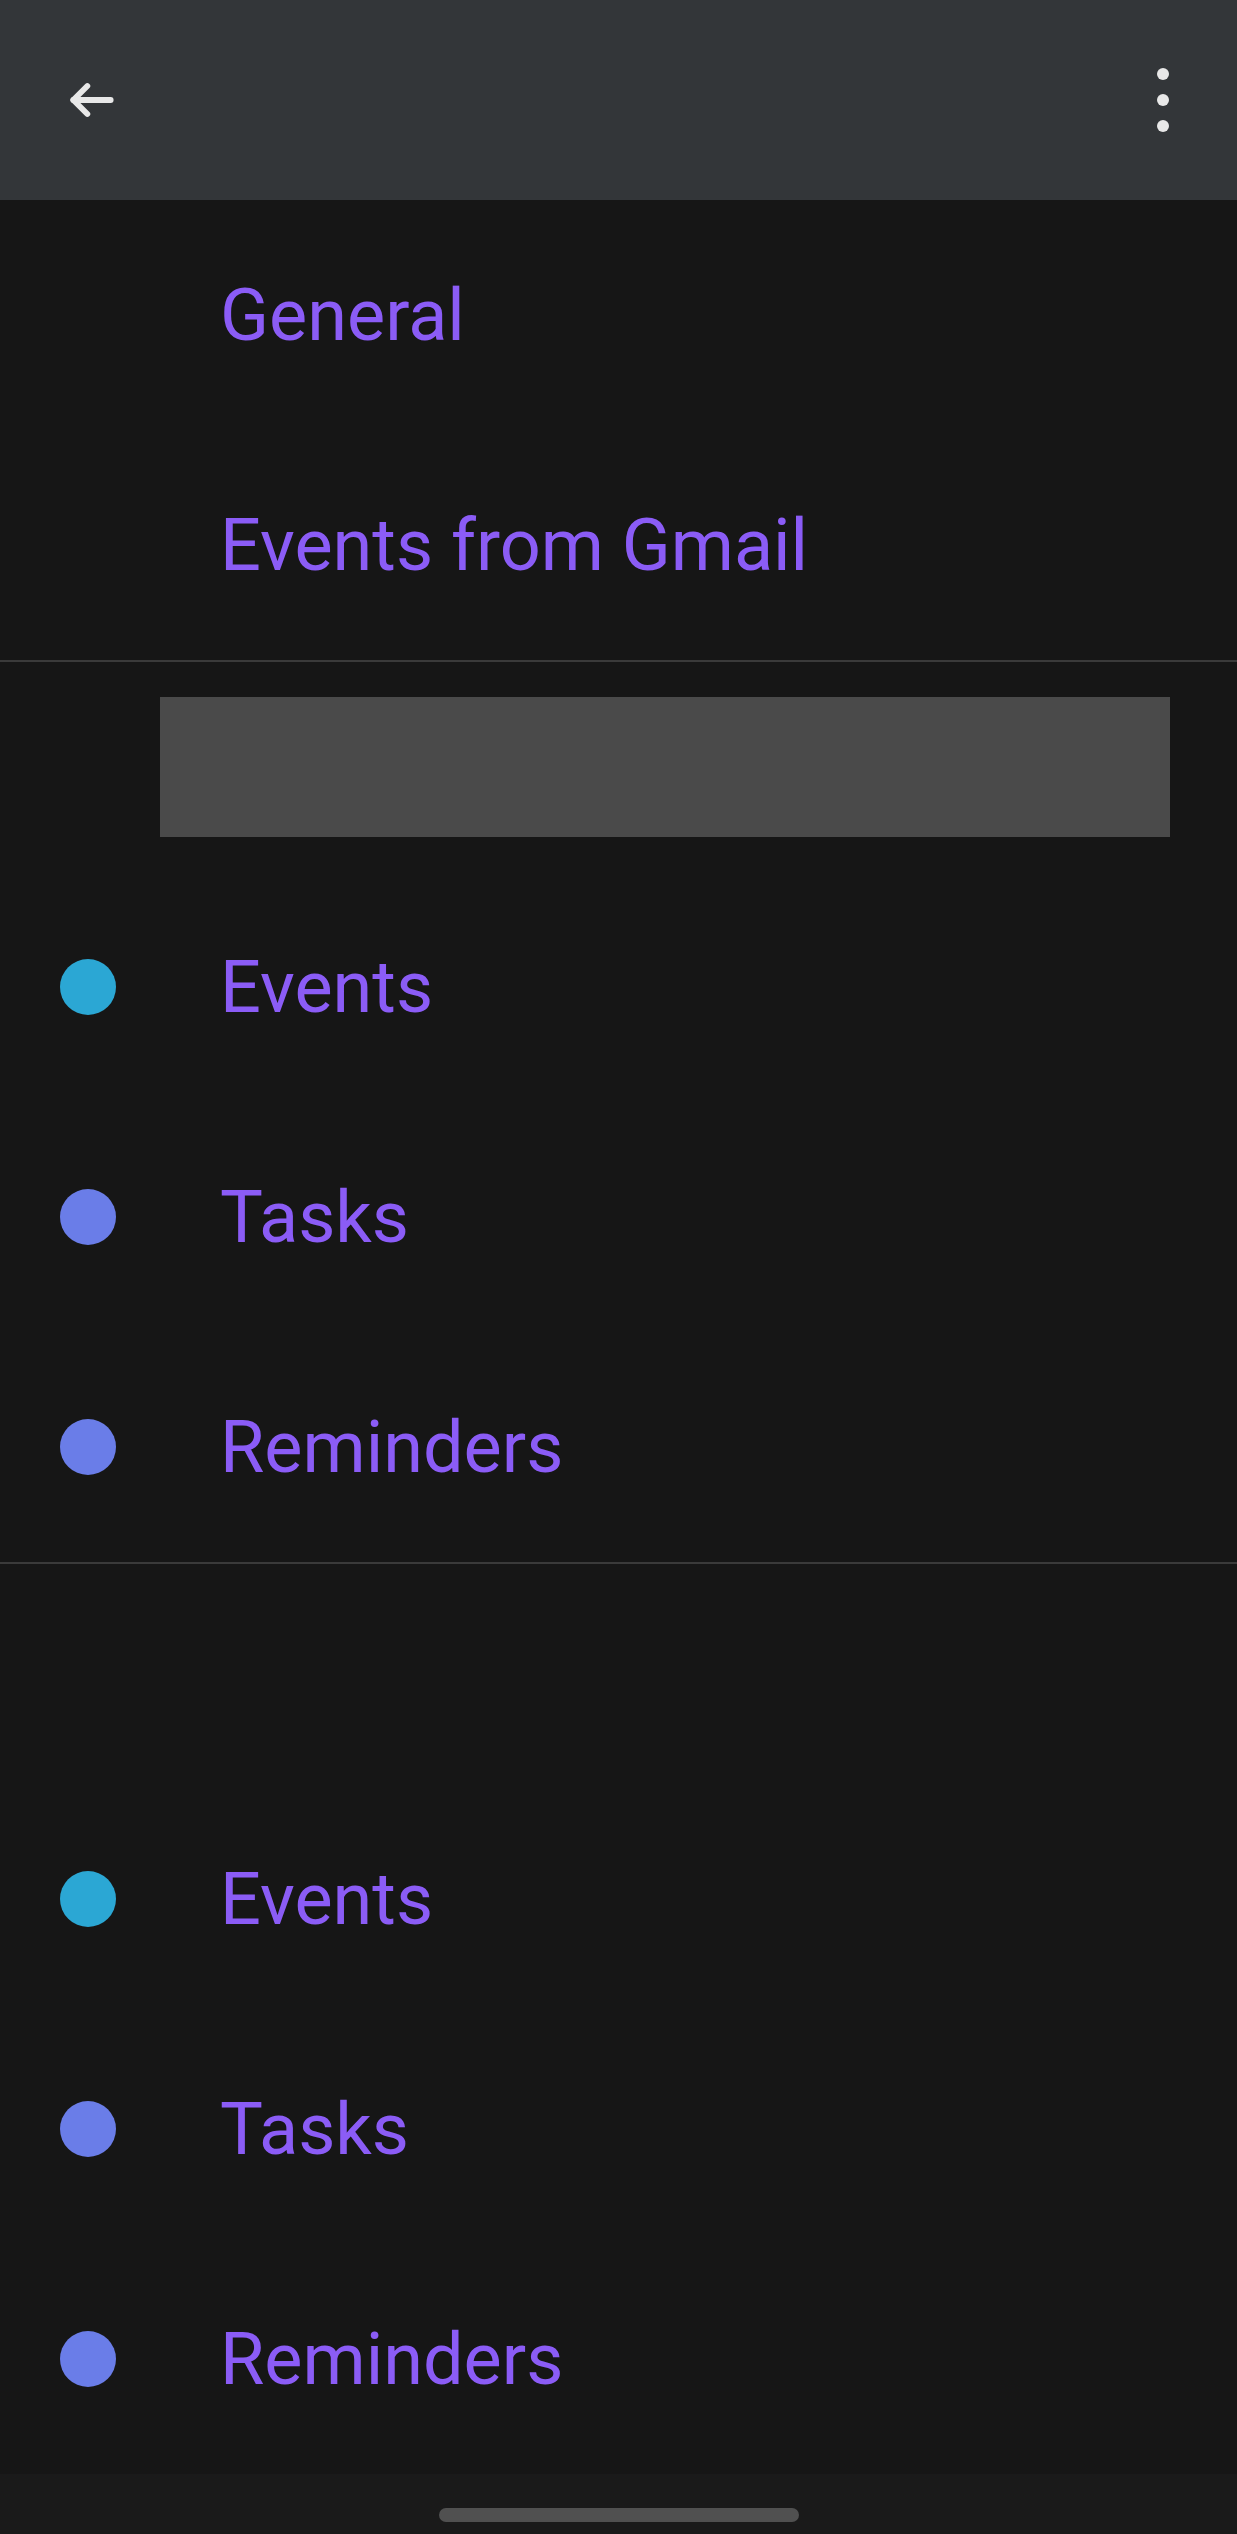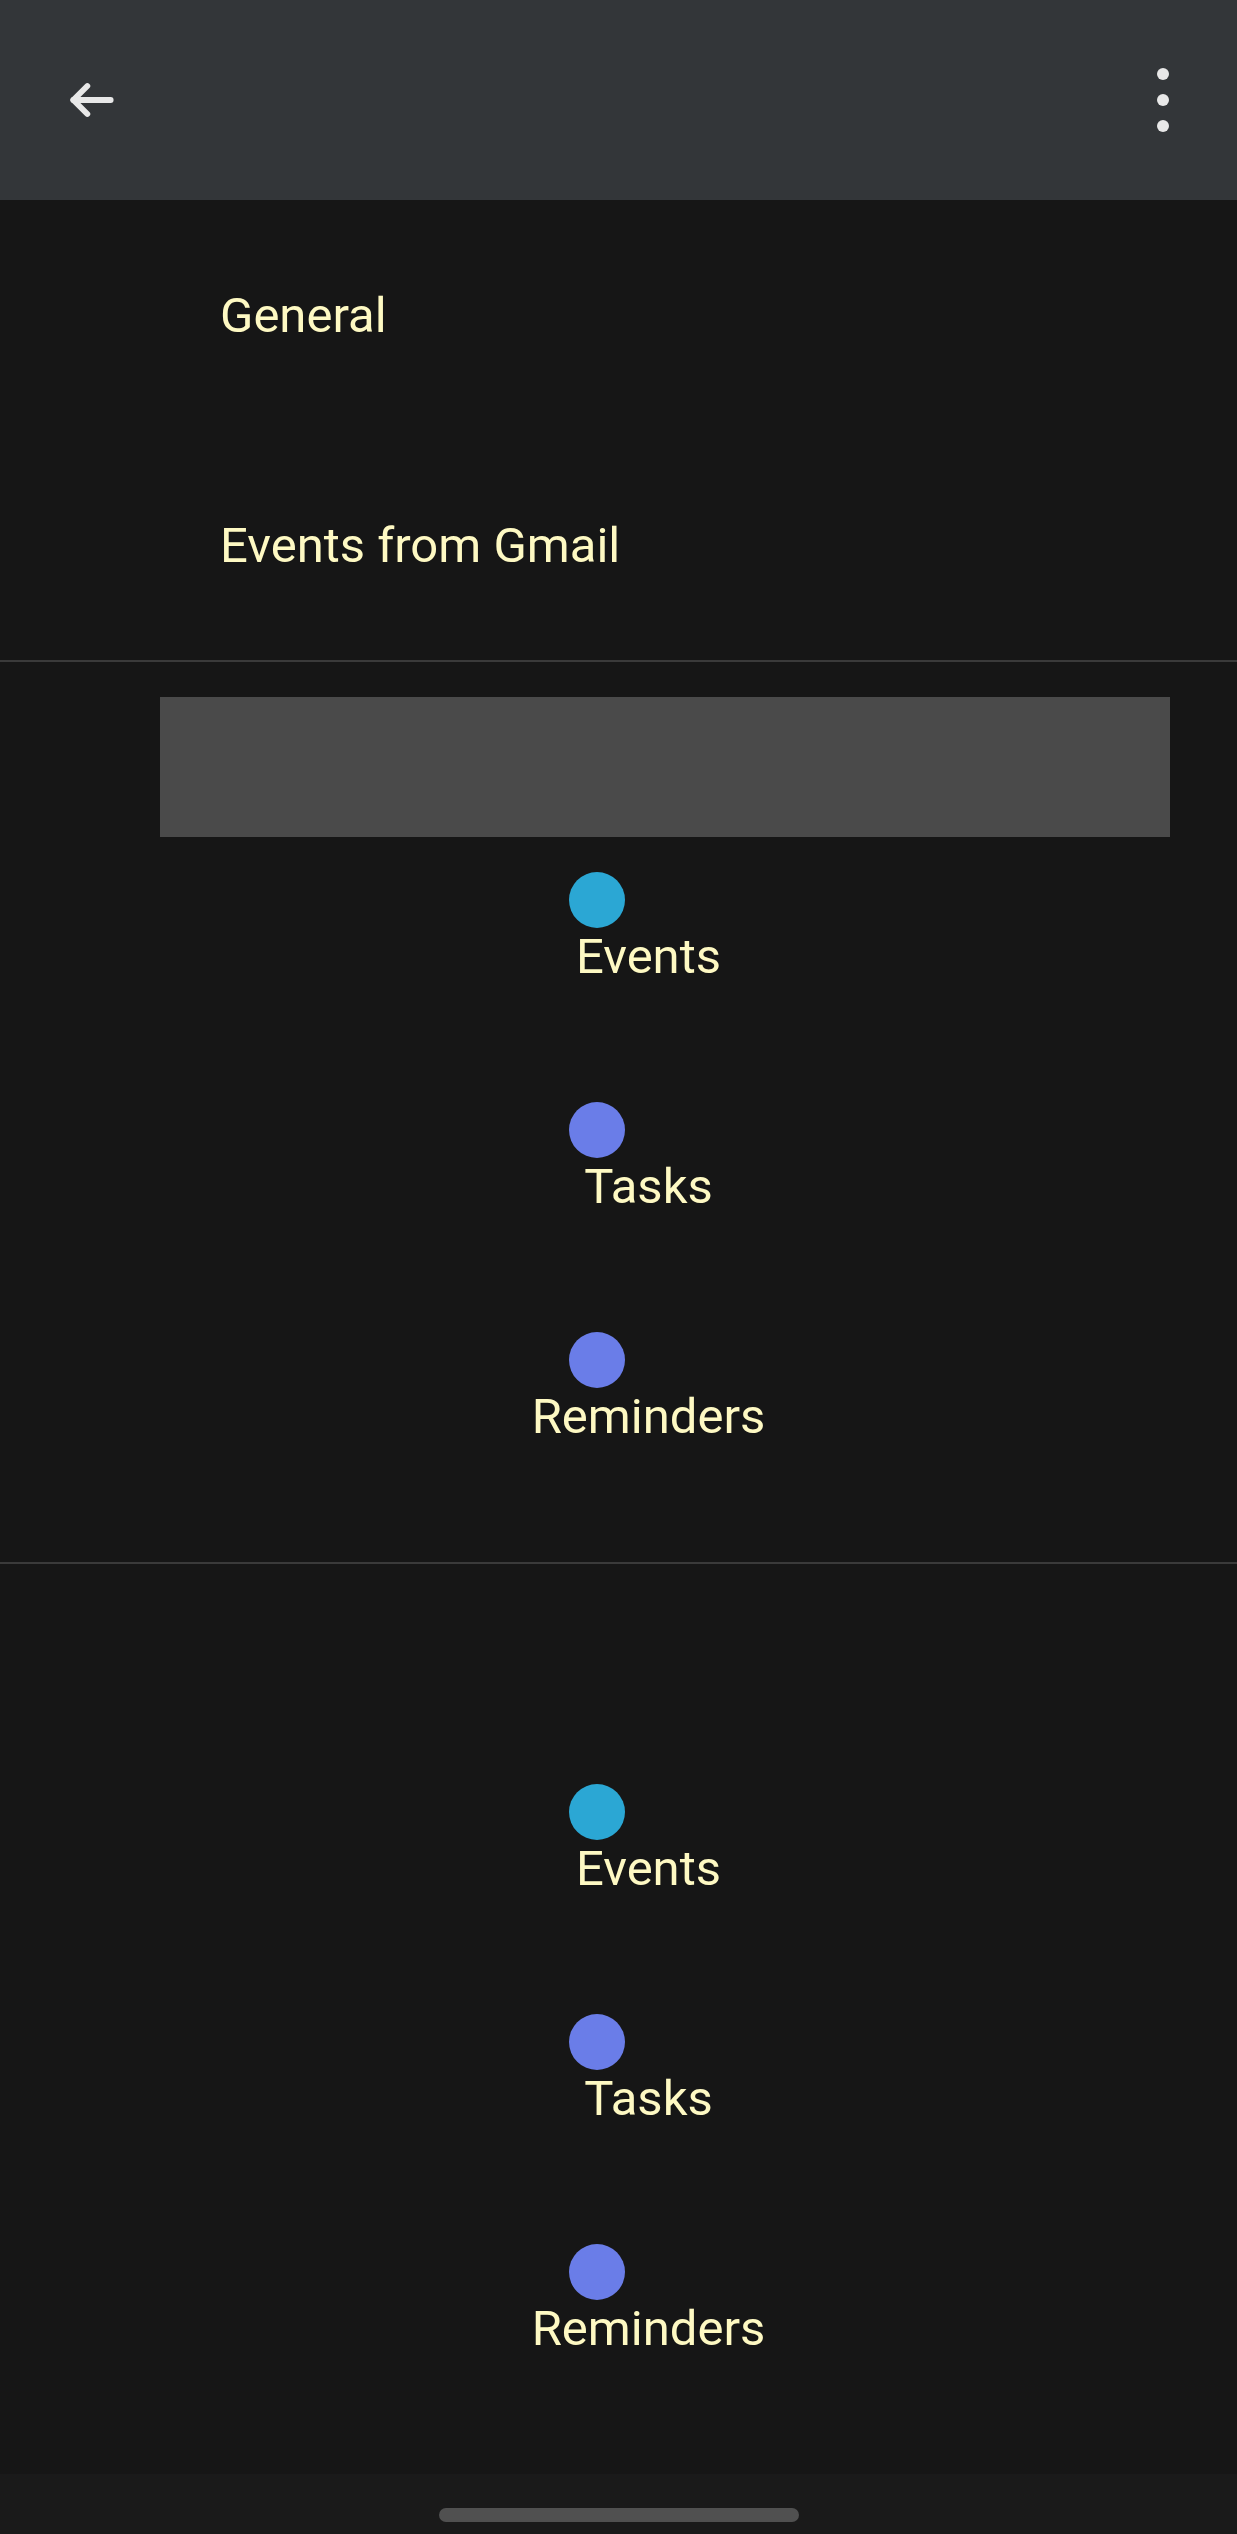--- a/index.html
+++ b/index.html
@@ -57,22 +57,22 @@
   .content {
     background: #161616;
   }
   .row {
     height: 230px;
     display: flex;
     align-items: center;
     padding-left: 220px;
   }
   .row-label {
-    font-size: 49px;
-    color: #fef9c3;
+    font-size: 72px;
+    color: #8b5cf6;
     font-weight: 400;
   }
   .divider {
     height: 2px;
     background: #3a3a3a;
     width: 100%;
   }
   .account-row {
     height: 210px;
     display: flex;
@@ -84,21 +84,20 @@
     background: #4a4a4a;
     height: 140px;
     flex: 1;
     max-width: 1010px;
   }
   .cal-row {
     height: 230px;
     display: flex;
     align-items: center;
     padding-left: 60px;
-    flex-direction: column;
   }
   .dot {
     width: 56px;
     height: 56px;
     border-radius: 50%;
     margin-right: 104px;
     flex-shrink: 0;
   }
   .dot.teal { background: #2BA7D4; }
   .dot.blue { background: #6A7DE8; }

